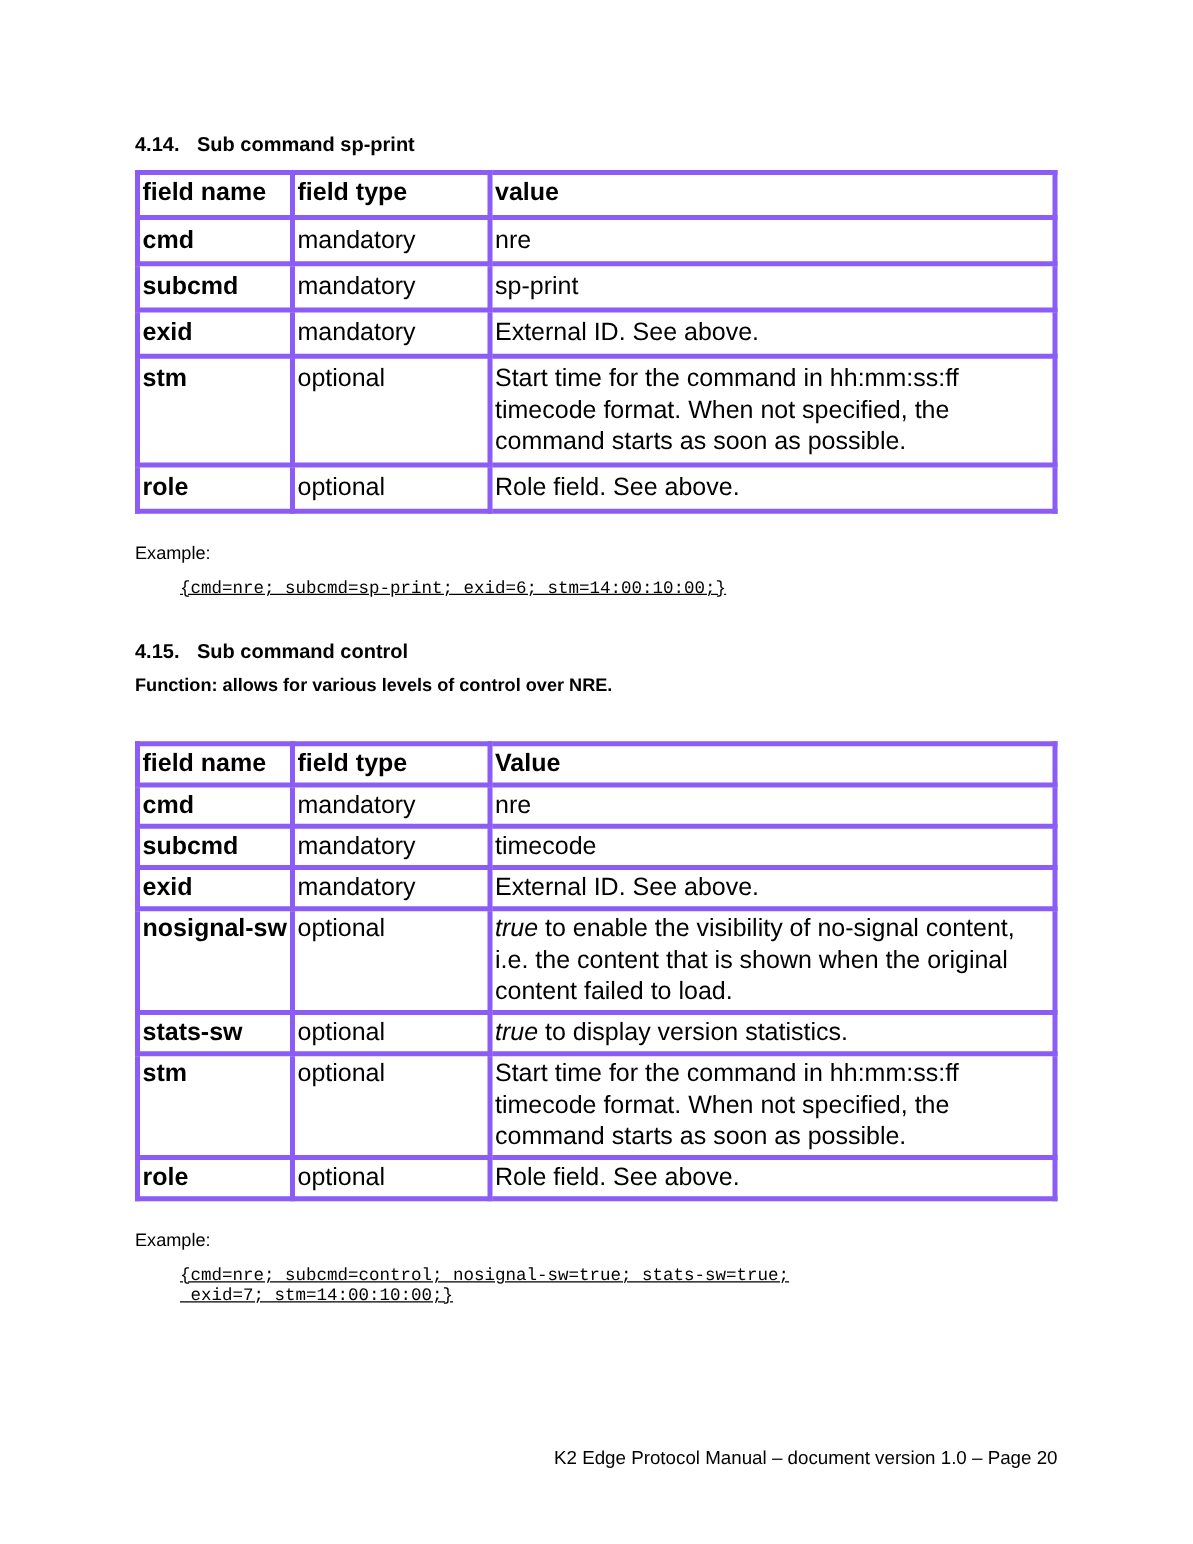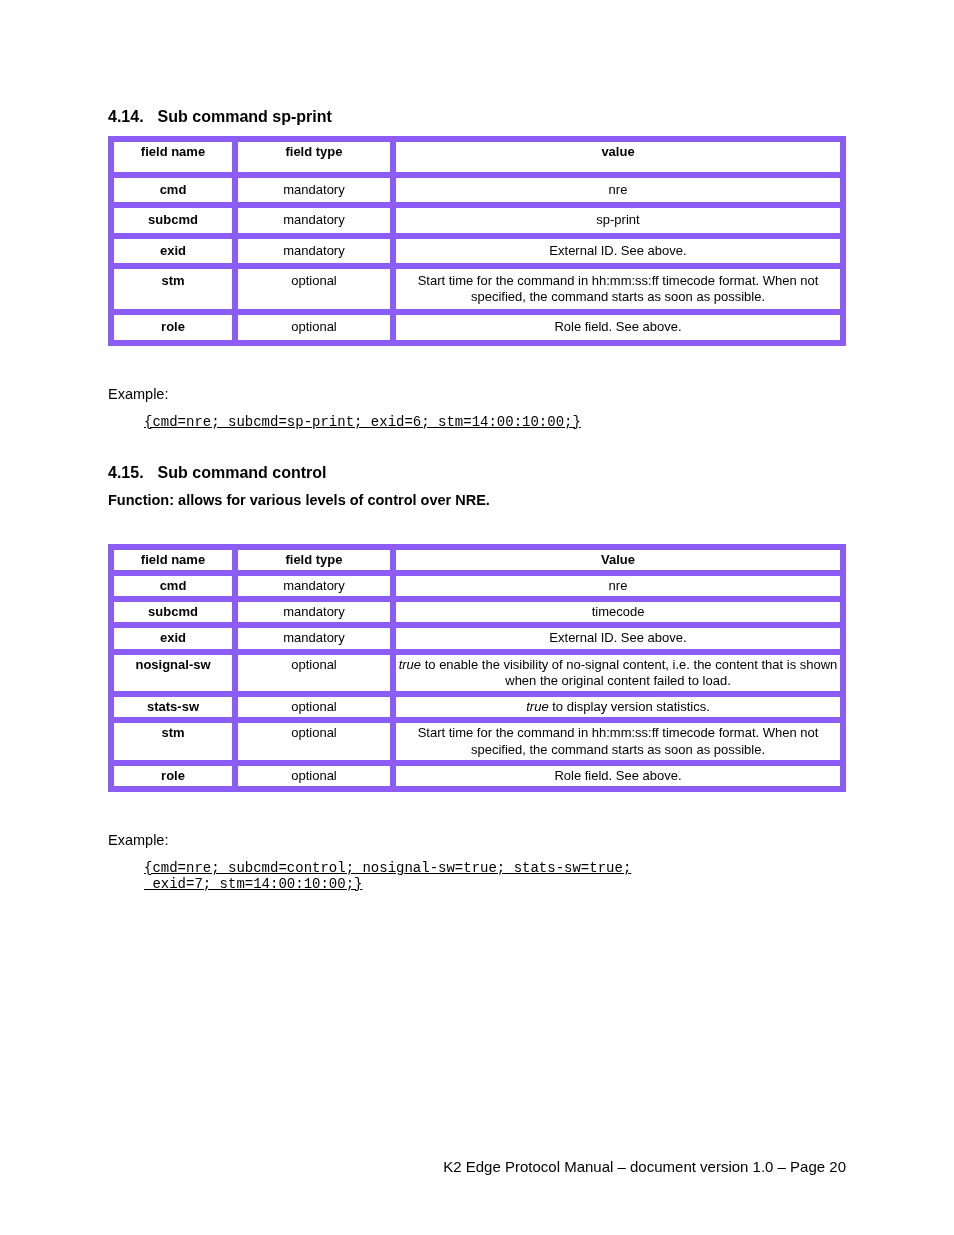--- a/index.html
+++ b/index.html
@@ -21,44 +21,44 @@
     font-size: 16px;
     font-weight: bold;
     margin: 0 0 10px 0;
     letter-spacing: 0;
   }
   .sec-num { display: inline-block; margin-right: 14px; }
   p.func {
     margin: 0 0 24px 0;
   }
   p.example-label {
-    margin: 40px 0 12px 0;
+    margin: 24px 0 12px 0;
   }
   pre.example {
     font-family: "Courier New", Courier, monospace;
     font-size: 14px;
     margin: 0 0 30px 36px;
     white-space: pre;
     text-decoration: underline;
   }
   table {
     border-collapse: collapse;
     width: 100%;
     margin: 0;
     table-layout: fixed;
   }
   col.c1 { width: 124px; }
   col.c2 { width: 158px; }
   col.c3 { width: auto; }
   th, td {
-    border: 6px solid #8b5cf6;
+    border: 4px solid #8b5cf6;
     padding: 2px 2px 2px 2px;
-    text-align: center;
+    text-align: left;
     vertical-align: top;
-    font-size: 13px;
+    font-size: 20px;
     line-height: 1.25;
   }
   th {
     font-weight: bold;
     height: 36px;
   }
   td.fname { font-weight: bold; }
   .tall th { height: 36px; }
   .t1 td { padding-top: 4px; padding-bottom: 4px; }
   .t2 th { height: auto; padding: 2px; }

